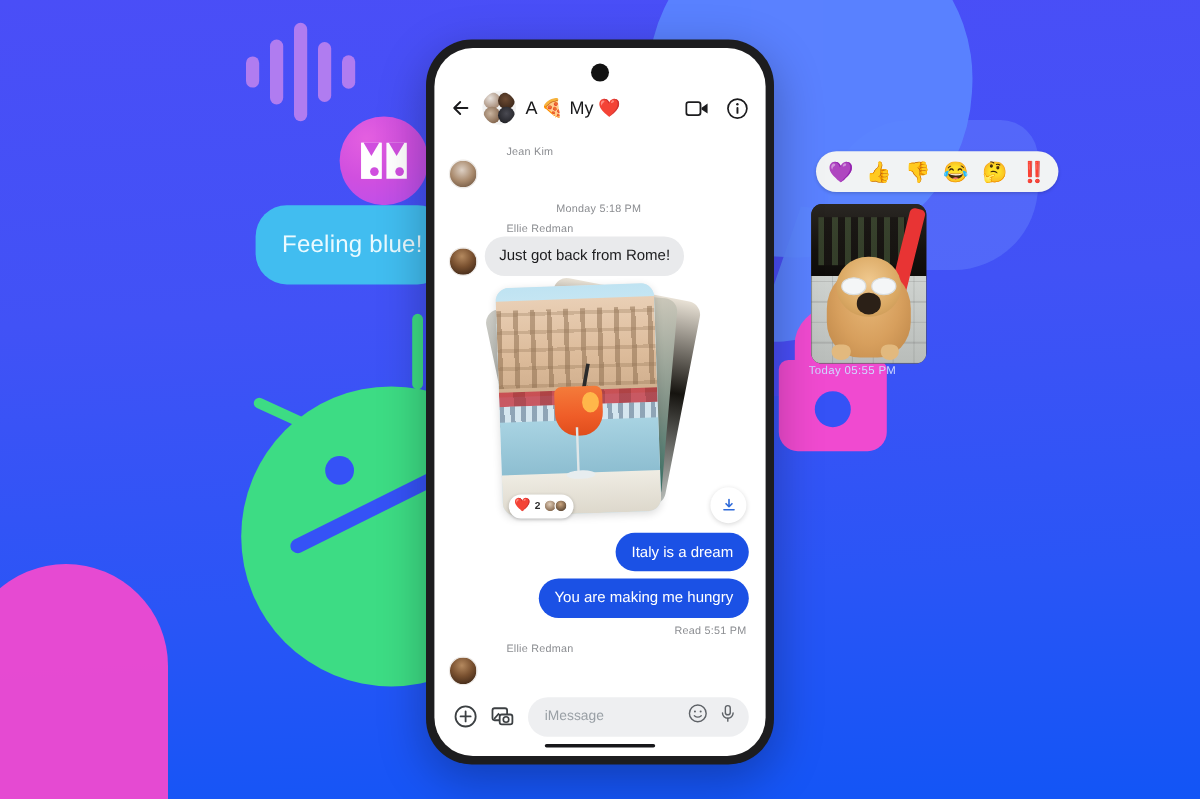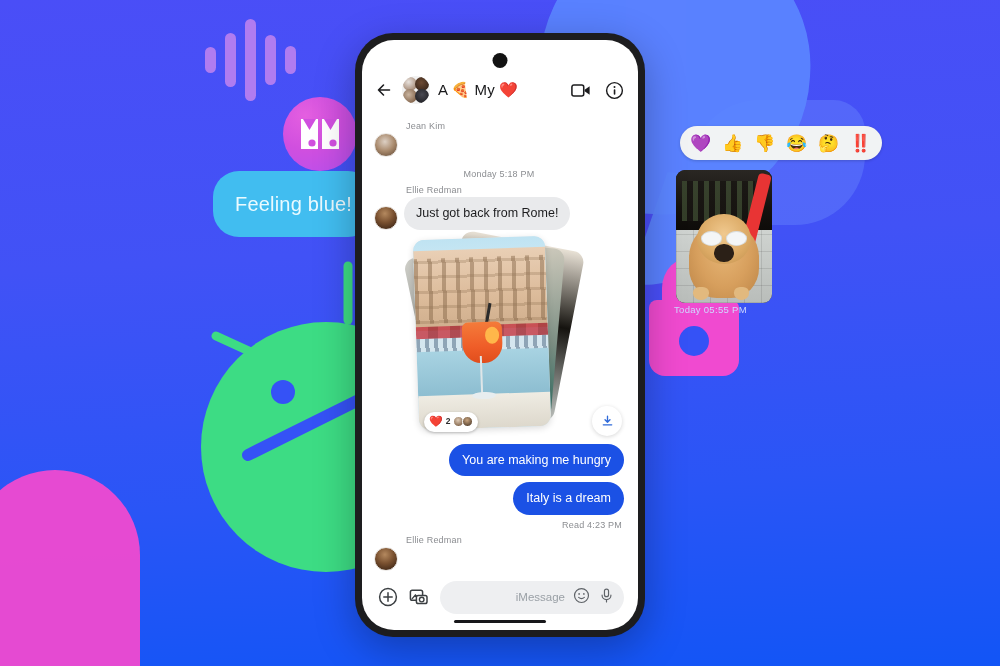--- a/index.html
+++ b/index.html
@@ -206,21 +206,21 @@
   .hdr-actions svg { display:block; }
 
   
   .thread {
     flex: 1 1 auto;
     position: relative;
     padding: 6px 14px 0 12px;
     overflow: hidden;
   }
   .sender {
-    font-size: 9px; color: #8b8d91; margin: 5px 0 2px 32px;
+    font-size: 9px; color: #8b8d91; margin: 5px 0 2px 48px;
     letter-spacing: .2px;
   }
   .row { display: flex; align-items: flex-end; gap: 6px; }
   .av {
     width: 24px; height: 24px; border-radius: 50%; flex: 0 0 auto;
     background: radial-gradient(circle at 45% 35%, #ddd0c4 0%, #a98a6d 50%, #5c4431 100%);
     border: 1px solid #ece9e6;
   }
   .av.dark {
     background: radial-gradient(circle at 45% 30%, #b4895f 0%, #7a5130 45%, #2c1a0f 100%);
@@ -316,21 +316,20 @@
     width: 30px; height: 30px; border-radius: 50%;
     background: #fff; box-shadow: 0 1px 4px rgba(0,0,0,.16);
     display: flex; align-items: center; justify-content: center;
   }
 
   
   .composer {
     flex: 0 0 auto;
     display: flex; align-items: center; gap: 11px;
     padding: 8px 14px 6px 16px;
-    text-align: right;
   }
   .composer .ic { width: 20px; height: 20px; flex: 0 0 auto; }
   .input-pill {
     flex: 1 1 auto; height: 33px;
     background: #eeeff1; border-radius: 17px;
     display: flex; align-items: center;
     padding: 0 9px 0 14px; gap: 8px;
   }
   .input-pill .ph-text {
     flex: 1 1 auto; font-size: 11.5px; color: #9aa0a6;
@@ -499,26 +498,26 @@
         </div>
 
         <div class="dl-btn">
           <svg viewBox="0 0 20 20" width="15" height="15" aria-hidden="true">
             <path d="M10 3v8M10 11l-3.3-3.3M10 11l3.3-3.3" stroke="#2f6ad9" stroke-width="1.8" fill="none" stroke-linecap="round" stroke-linejoin="round"></path>
             <path d="M4.4 14.4h11.2" stroke="#2f6ad9" stroke-width="1.8" stroke-linecap="round"></path>
           </svg>
         </div>
 
         <div class="row-out">
+          <div class="bubble-out">Italy is a dream</div>
+        </div>
+        <div class="row-out">
           <div class="bubble-out">You are making me hungry</div>
         </div>
-        <div class="row-out">
-          <div class="bubble-out">Italy is a dream</div>
-        </div>
-        <div class="readstamp">Read  4:23 PM</div>
+        <div class="readstamp">Read  5:51 PM</div>
 
         <div class="sender">Ellie Redman</div>
         <div class="row">
           <span class="av dark"></span>
         </div>
       </div>
 
       <div class="composer">
         <span class="ic">
           <svg viewBox="0 0 20 20" width="20" height="20" aria-hidden="true">

